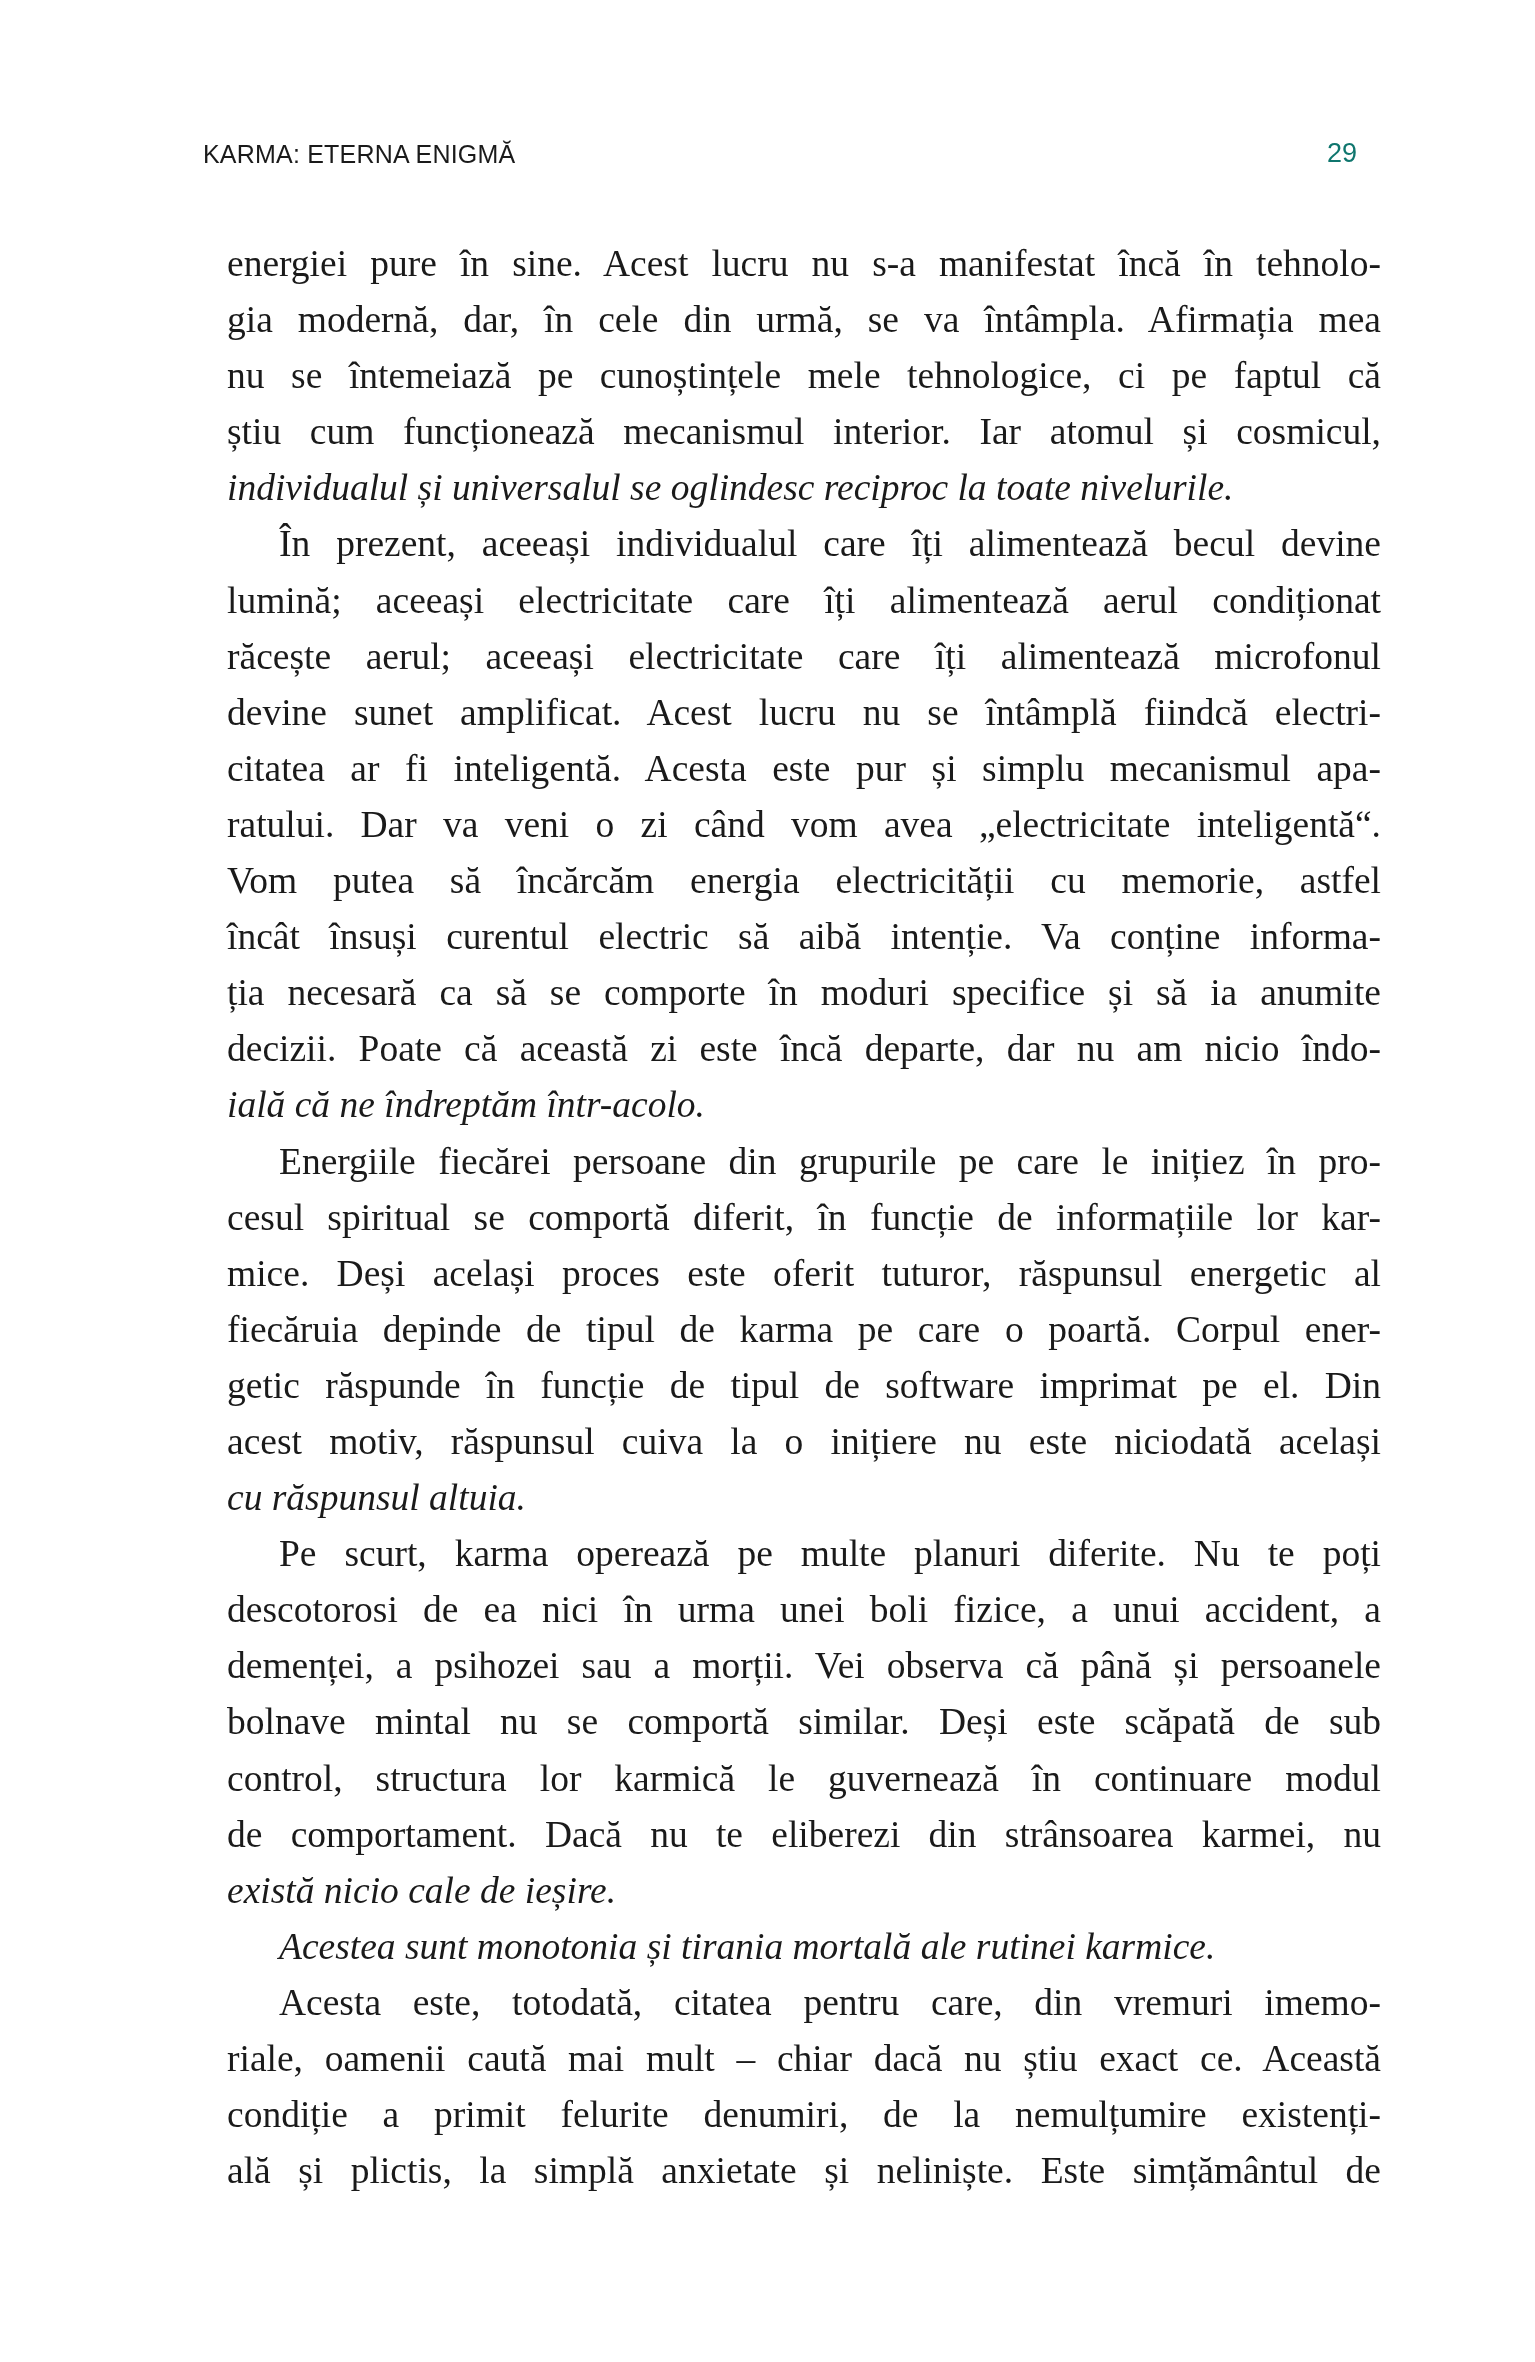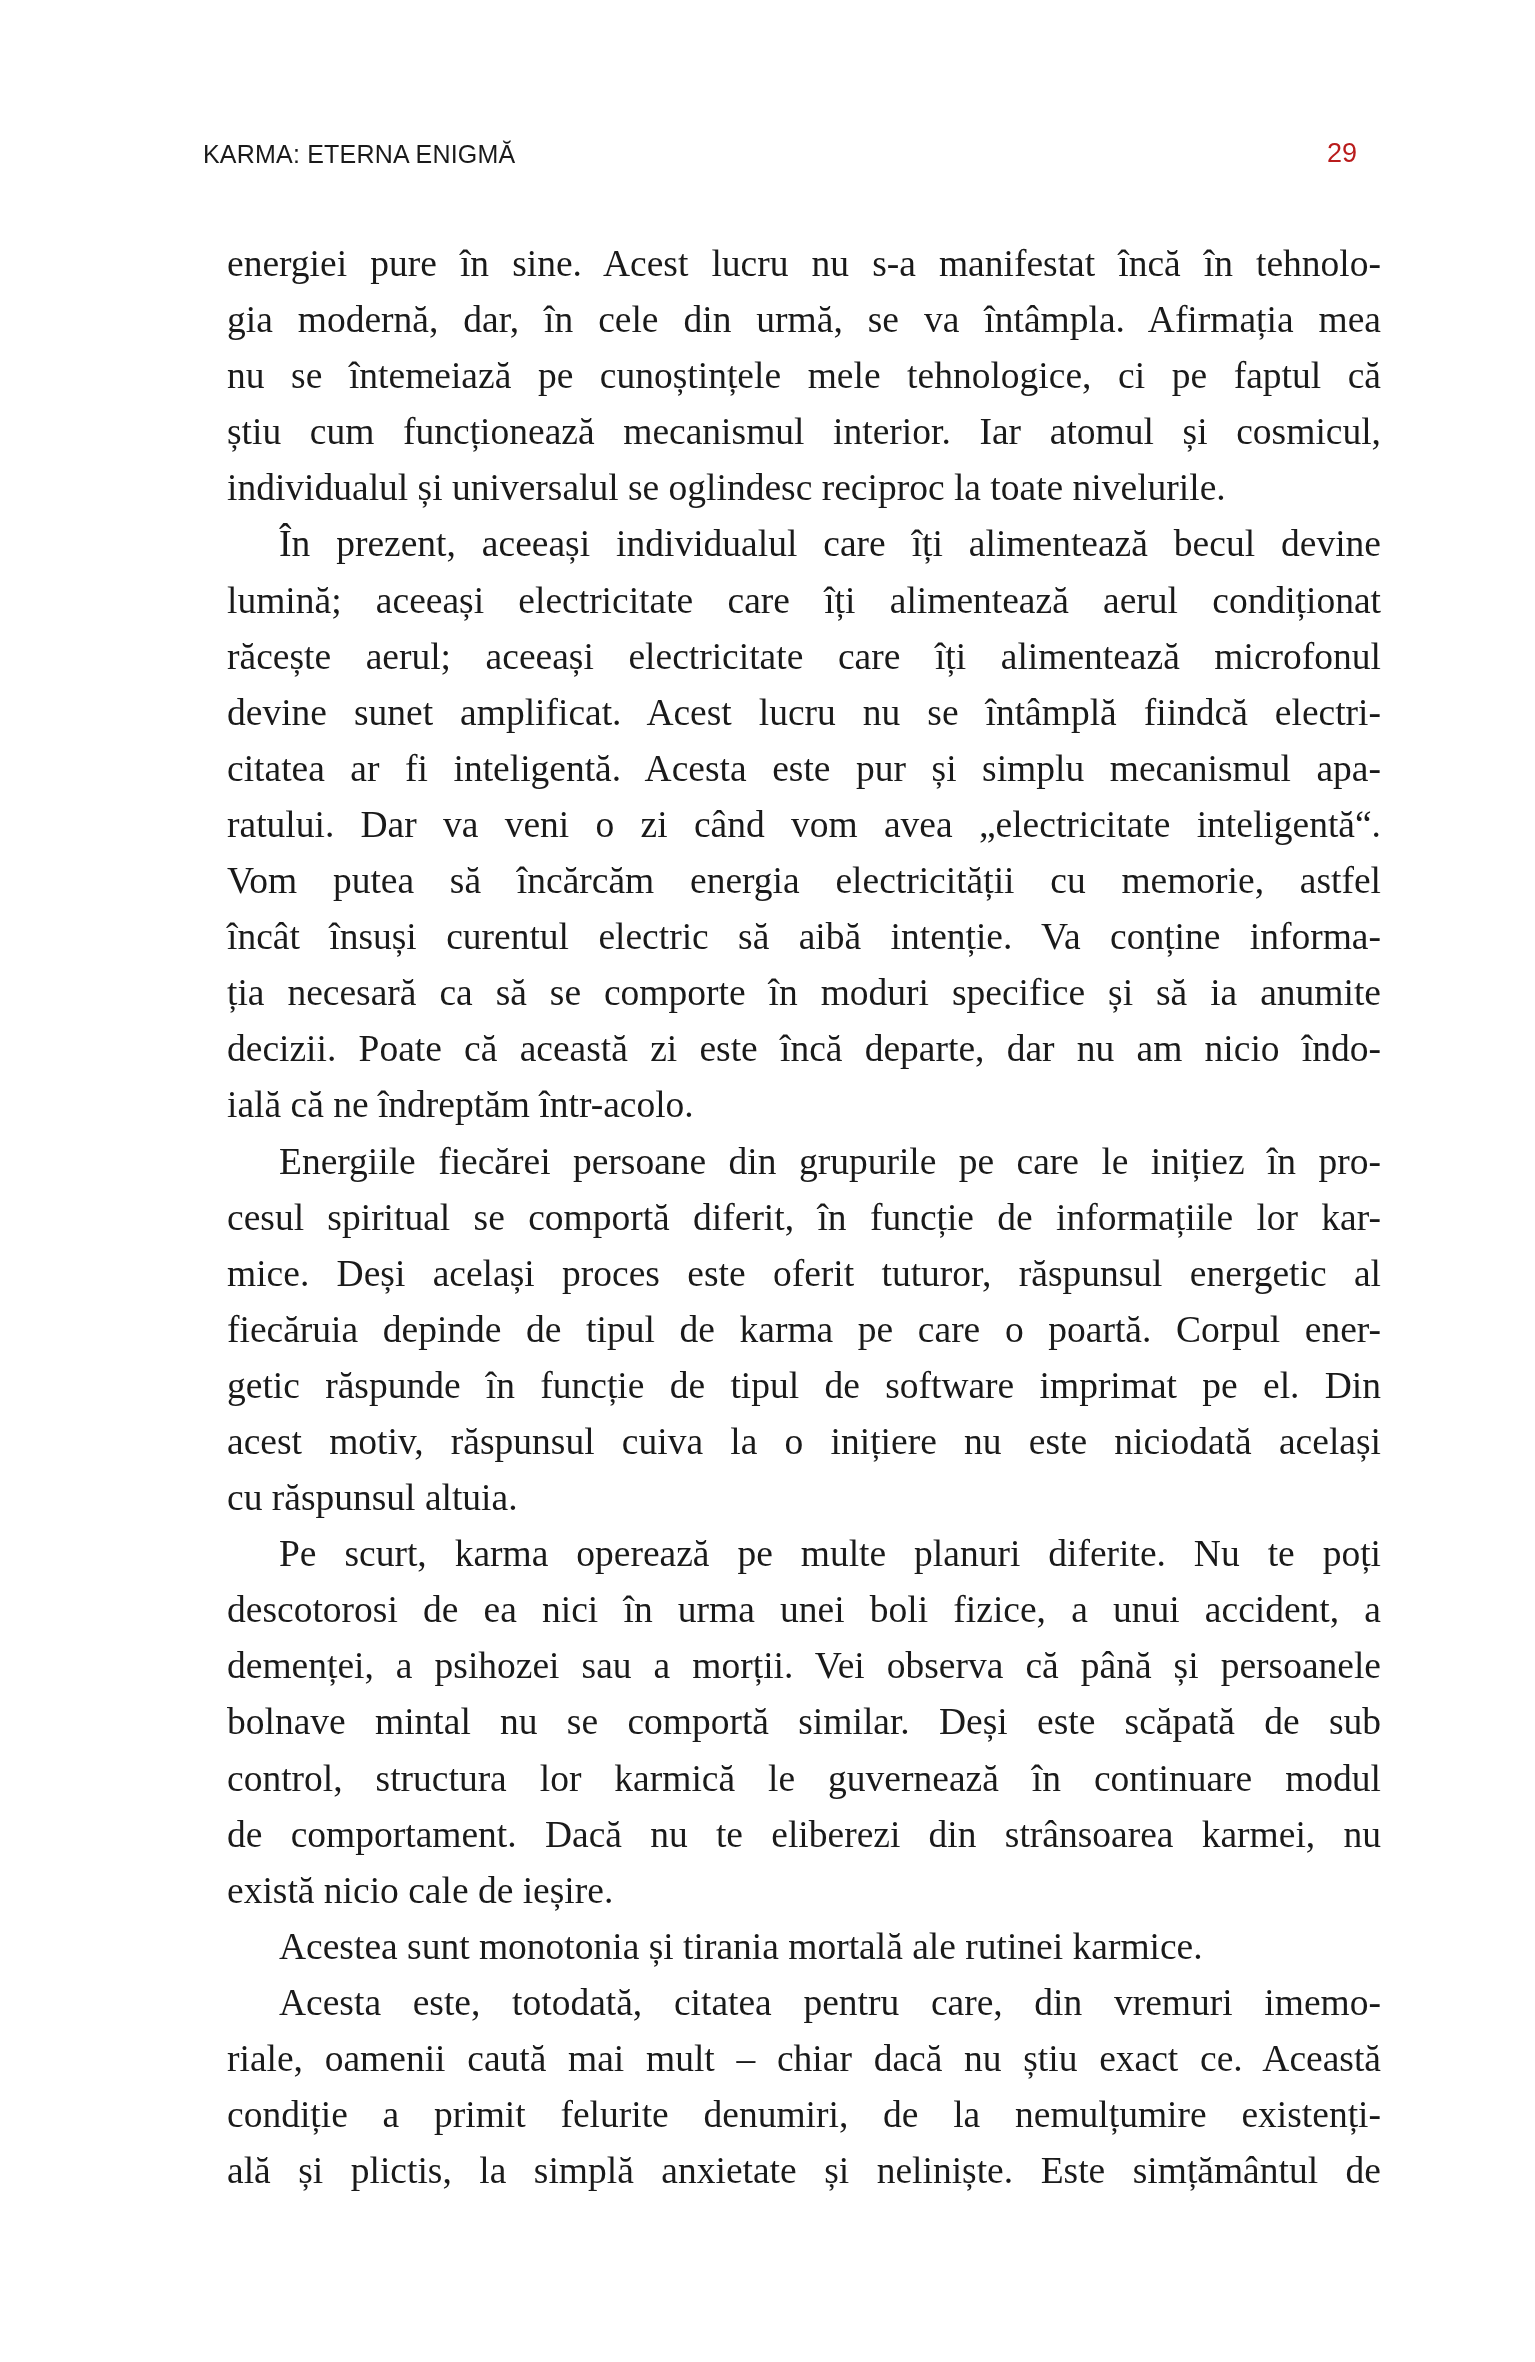--- a/index.html
+++ b/index.html
@@ -30,21 +30,21 @@
       letter-spacing: 0.2px;
       color: #1a1a1a;
       white-space: nowrap;
     }
     .page-number {
       position: absolute;
       right: 178px;
       top: 138px;
       font-family: "Liberation Sans", sans-serif;
       font-size: 27px;
-      color: #b91c1c;
+      color: #0f766e;
     }
     .body-text {
       position: absolute;
       left: 203px;
       top: 236px;
       width: 1154px;
       font-family: "Liberation Serif", serif;
       font-size: 37.5px;
       color: #1a1a1a;
       margin-left: 24px;
@@ -54,20 +54,21 @@
       height: 56.1px;
       line-height: 56.1px;
       white-space: nowrap;
       text-align: justify;
       text-align-last: justify;
       overflow: visible;
     }
     .line.last {
       text-align: left;
       text-align-last: left;
+      font-style: italic;
     }
     .line.indent {
       padding-left: 52px;
       text-align: right;
     }
     .paragraph {
       display: block;
     }
   </style>
 </head>

